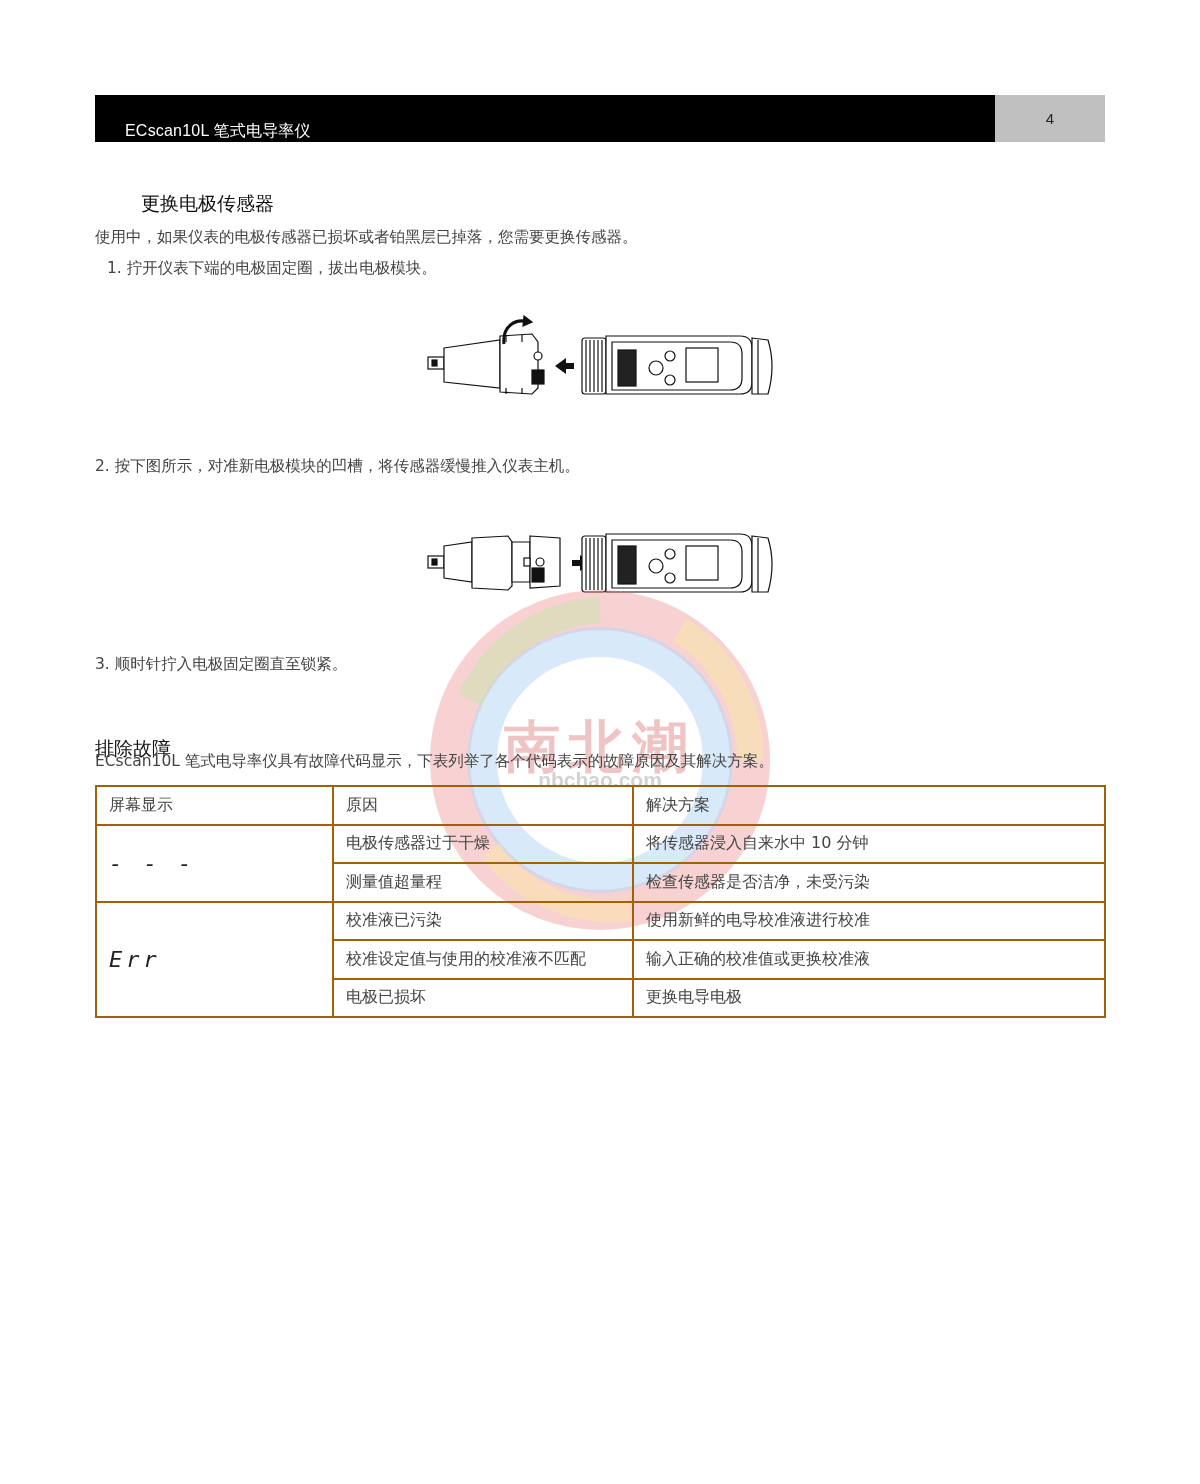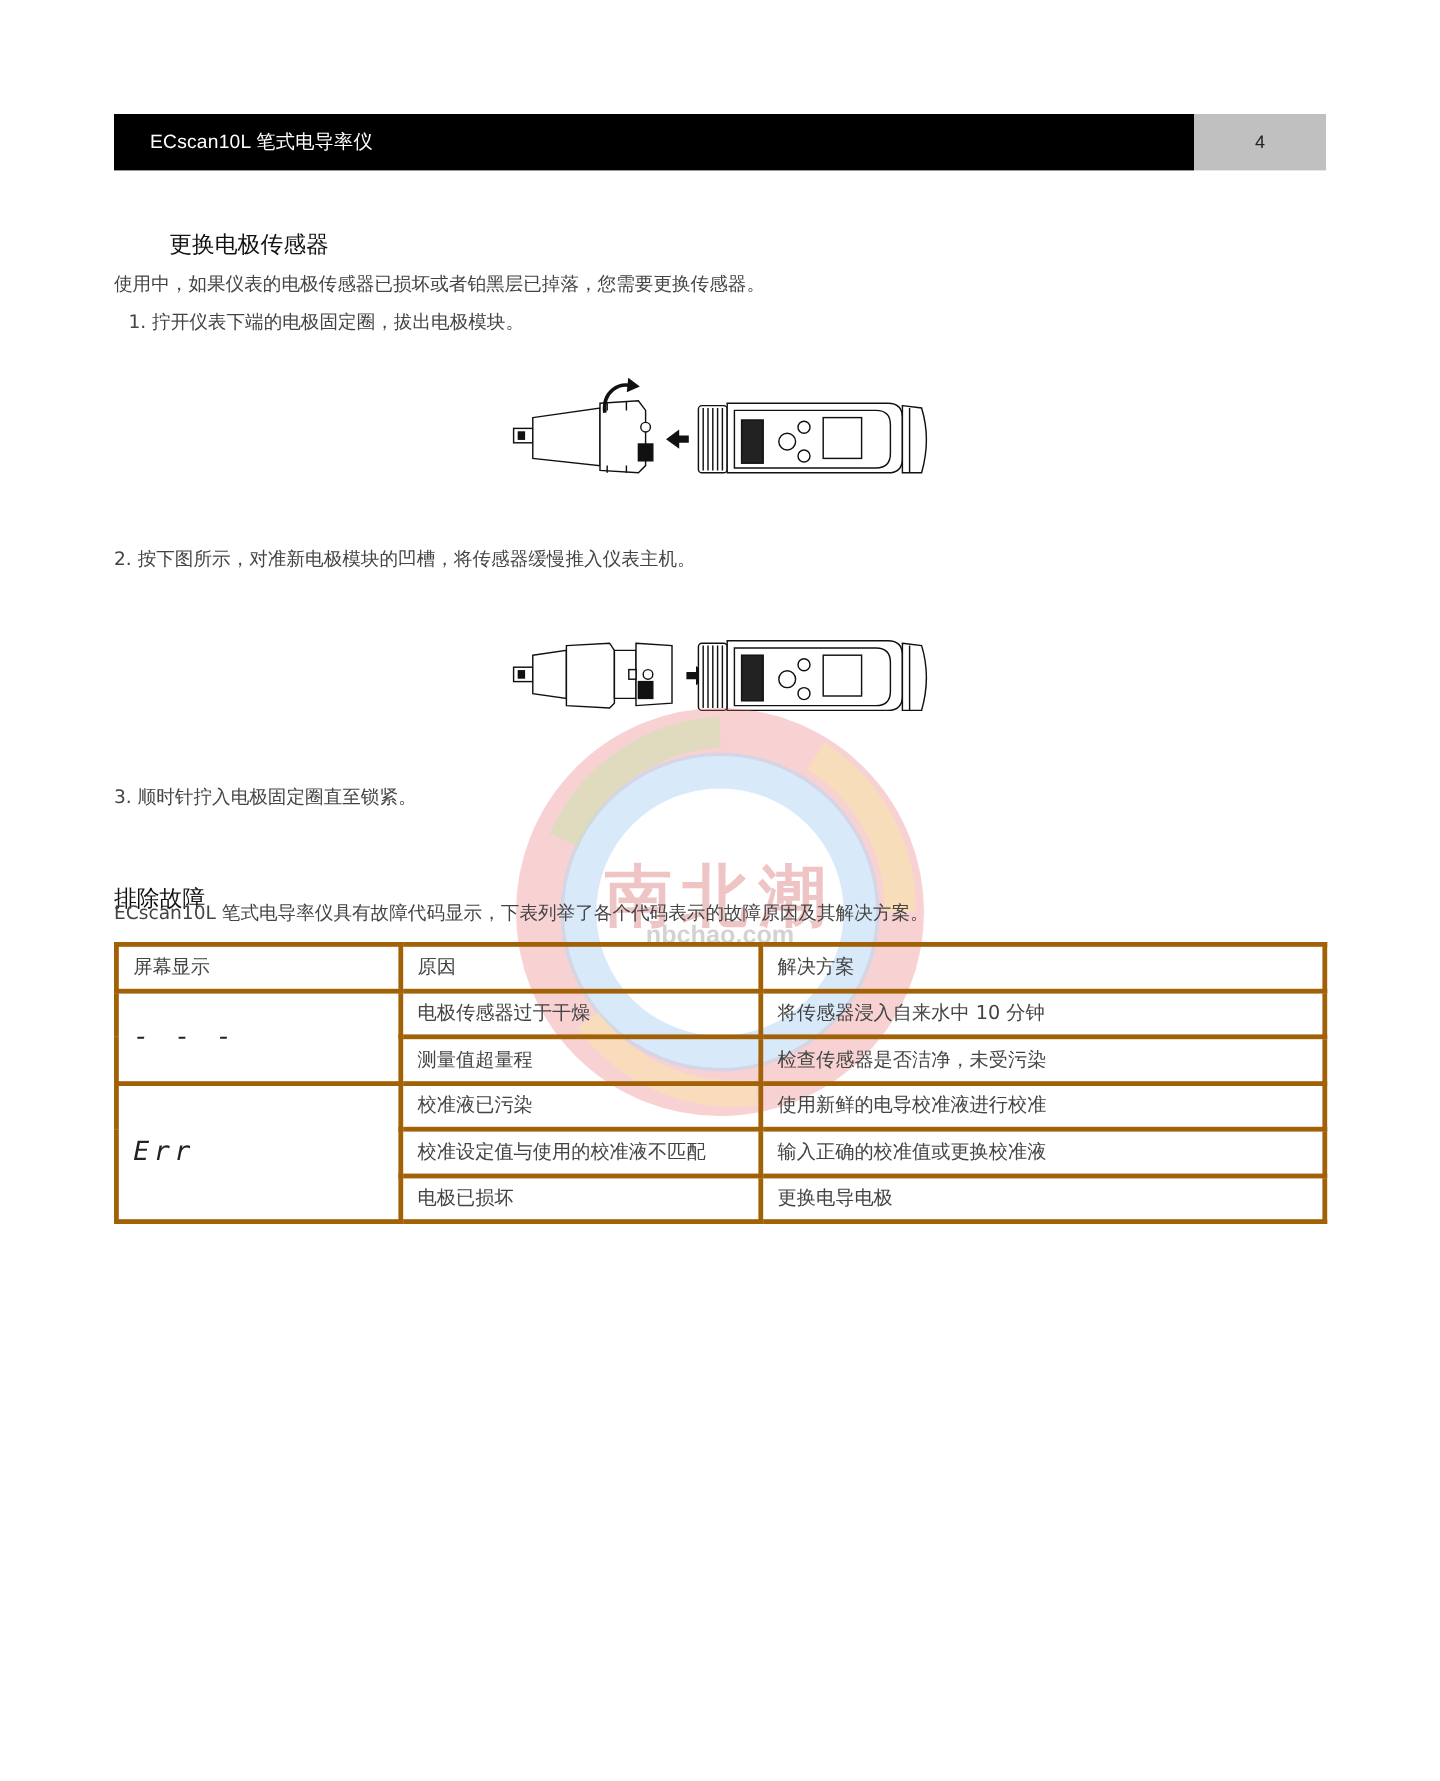--- a/index.html
+++ b/index.html
@@ -1,37 +1,37 @@
 <!DOCTYPE html>
 <html><head>
 <meta charset="utf-8">
 <style>
   * { box-sizing: border-box; margin: 0; padding: 0; }
   html, body { width: 1200px; height: 1484px; background: #ffffff; }
   body { position: relative; font-family: "DejaVu Sans", "Liberation Sans", sans-serif; color: #333; overflow: hidden; }
 
   .header-bar { position: absolute; left: 95px; top: 95px; width: 1010px; height: 47px; display: flex; }
-  .header-title-area { flex: 0 0 900px; background: #000; display: flex; align-items: center; padding-left: 30px; }
+  .header-title-area { flex: 0 0 900px; background: #000; display: flex; align-items: flex-end; padding-left: 30px; }
   .header-title { color: #fff; font-family: "Liberation Sans", sans-serif; font-size: 16px; letter-spacing: 0.2px; }
   .header-page-area { flex: 1; background: #c0c0c0; display: flex; align-items: center; justify-content: center; }
   .page-number { color: #222; font-size: 15px; font-family: "Liberation Sans", sans-serif; }
 
   .section-title { position: absolute; left: 95px; font-size: 19px; color: #111; font-weight: normal; }
   .para { position: absolute; left: 95px; font-size: 15.5px; color: #444; white-space: nowrap; }
 
   .figure { position: absolute; left: 420px; width: 360px; }
 
   .watermark { position: absolute; left: 400px; top: 590px; width: 400px; height: 360px; pointer-events: none; opacity: 0.55; }
   .wm-text { position: absolute; left: 0; width: 100%; text-align: center; font-family: "Liberation Sans", sans-serif; font-weight: bold; }
   .wm-cn { top: 120px; font-size: 56px; color: rgba(200,60,60,0.55); letter-spacing: 8px; font-family: "DejaVu Serif", serif; }
   .wm-url { top: 154px; font-size: 21px; color: rgba(120,120,120,0.6); margin-top: 24px; }
   .wm-phone { top: 193px; font-size: 20px; color: rgba(120,120,120,0.6); }
 
   table.fault-table { position: absolute; left: 95px; top: 785px; width: 1011px; border-collapse: collapse; font-size: 16px; color: #444; }
-  .fault-table td, .fault-table th { border: 4px solid #a16207; height: 38.5px; padding: 0 12px; text-align: left; font-weight: normal; vertical-align: middle; }
+  .fault-table td, .fault-table th { border: 2px solid #a16207; height: 38.5px; padding: 0 12px; text-align: left; font-weight: normal; vertical-align: middle; }
   .fault-table th { color: #444; }
   .col1 { width: 237px; }
   .col2 { width: 300px; }
   .lcd { font-family: "DejaVu Sans Mono", monospace; font-style: italic; font-size: 22px; color: #222; letter-spacing: 4px; padding-left: 6px; }
 </style>
 </head>
 <body>
 
 <div class="header-bar">
   <div class="header-title-area">

